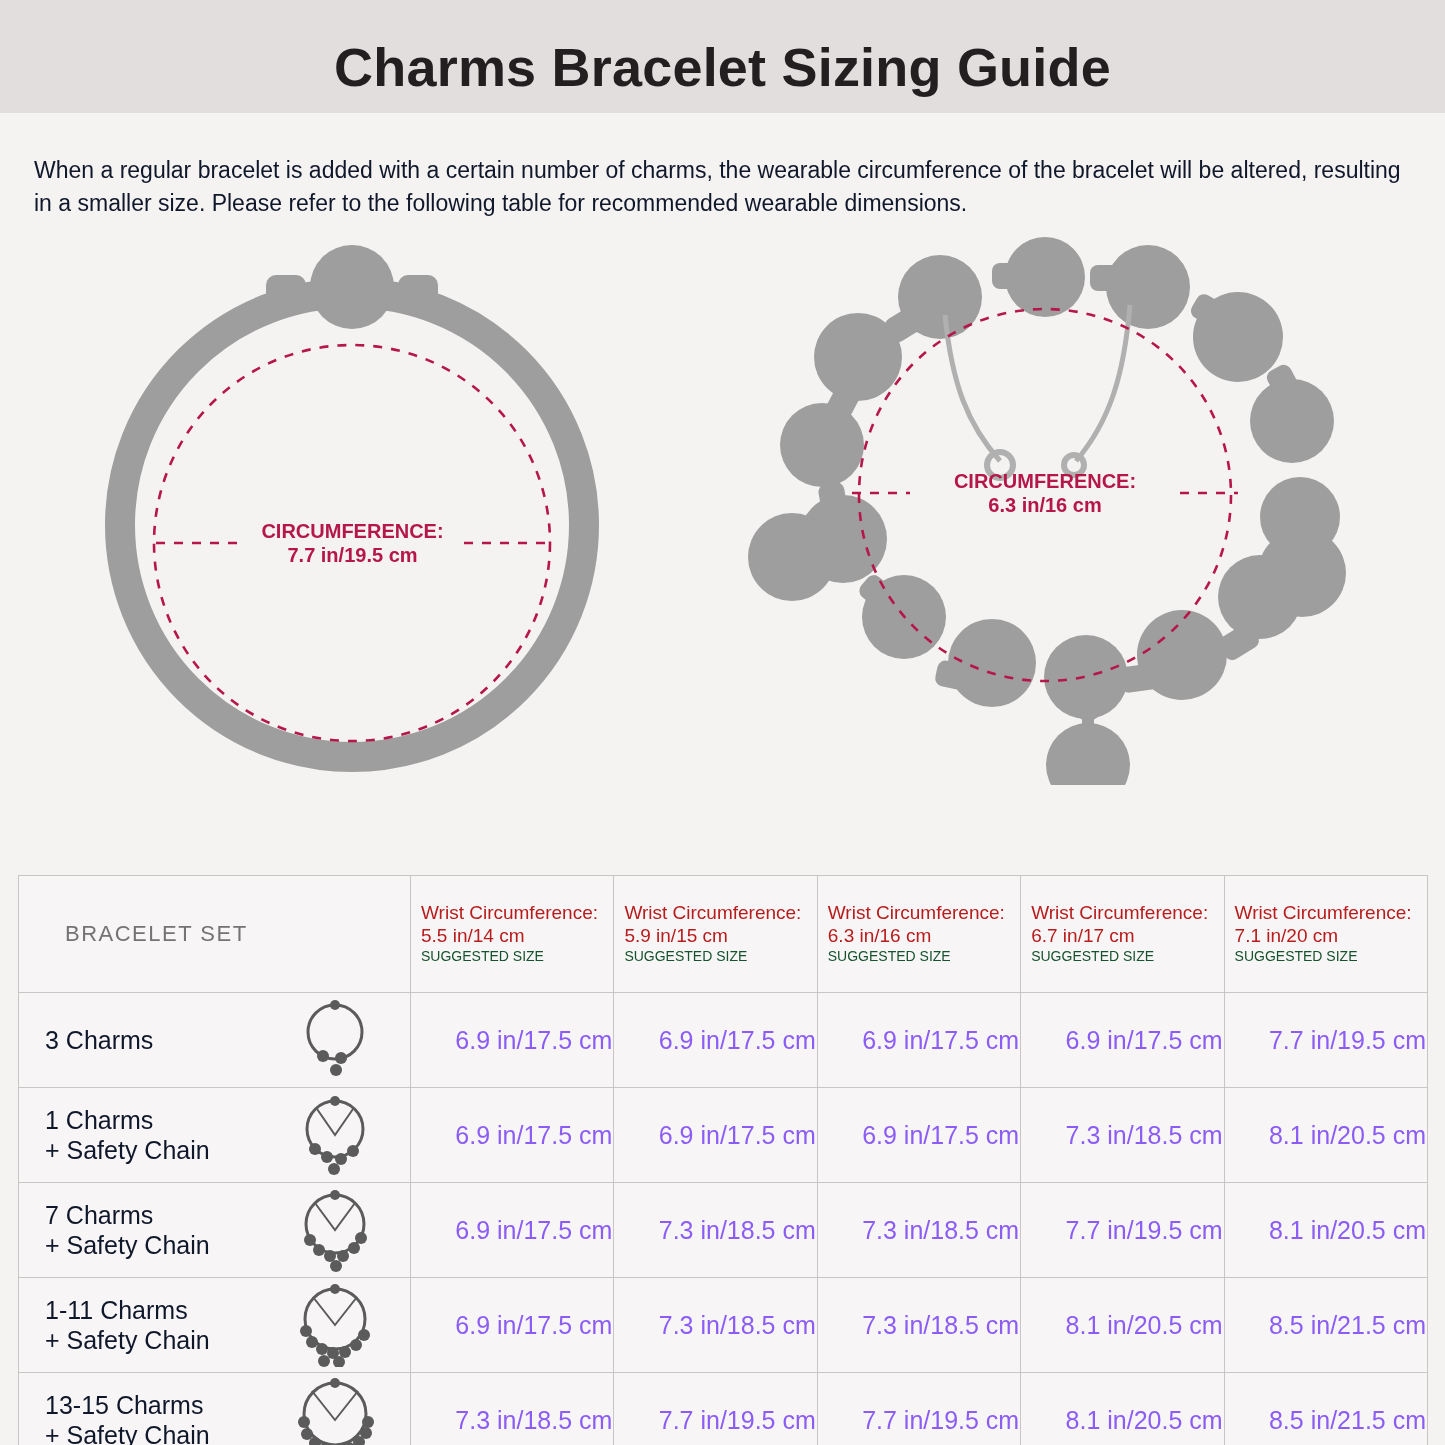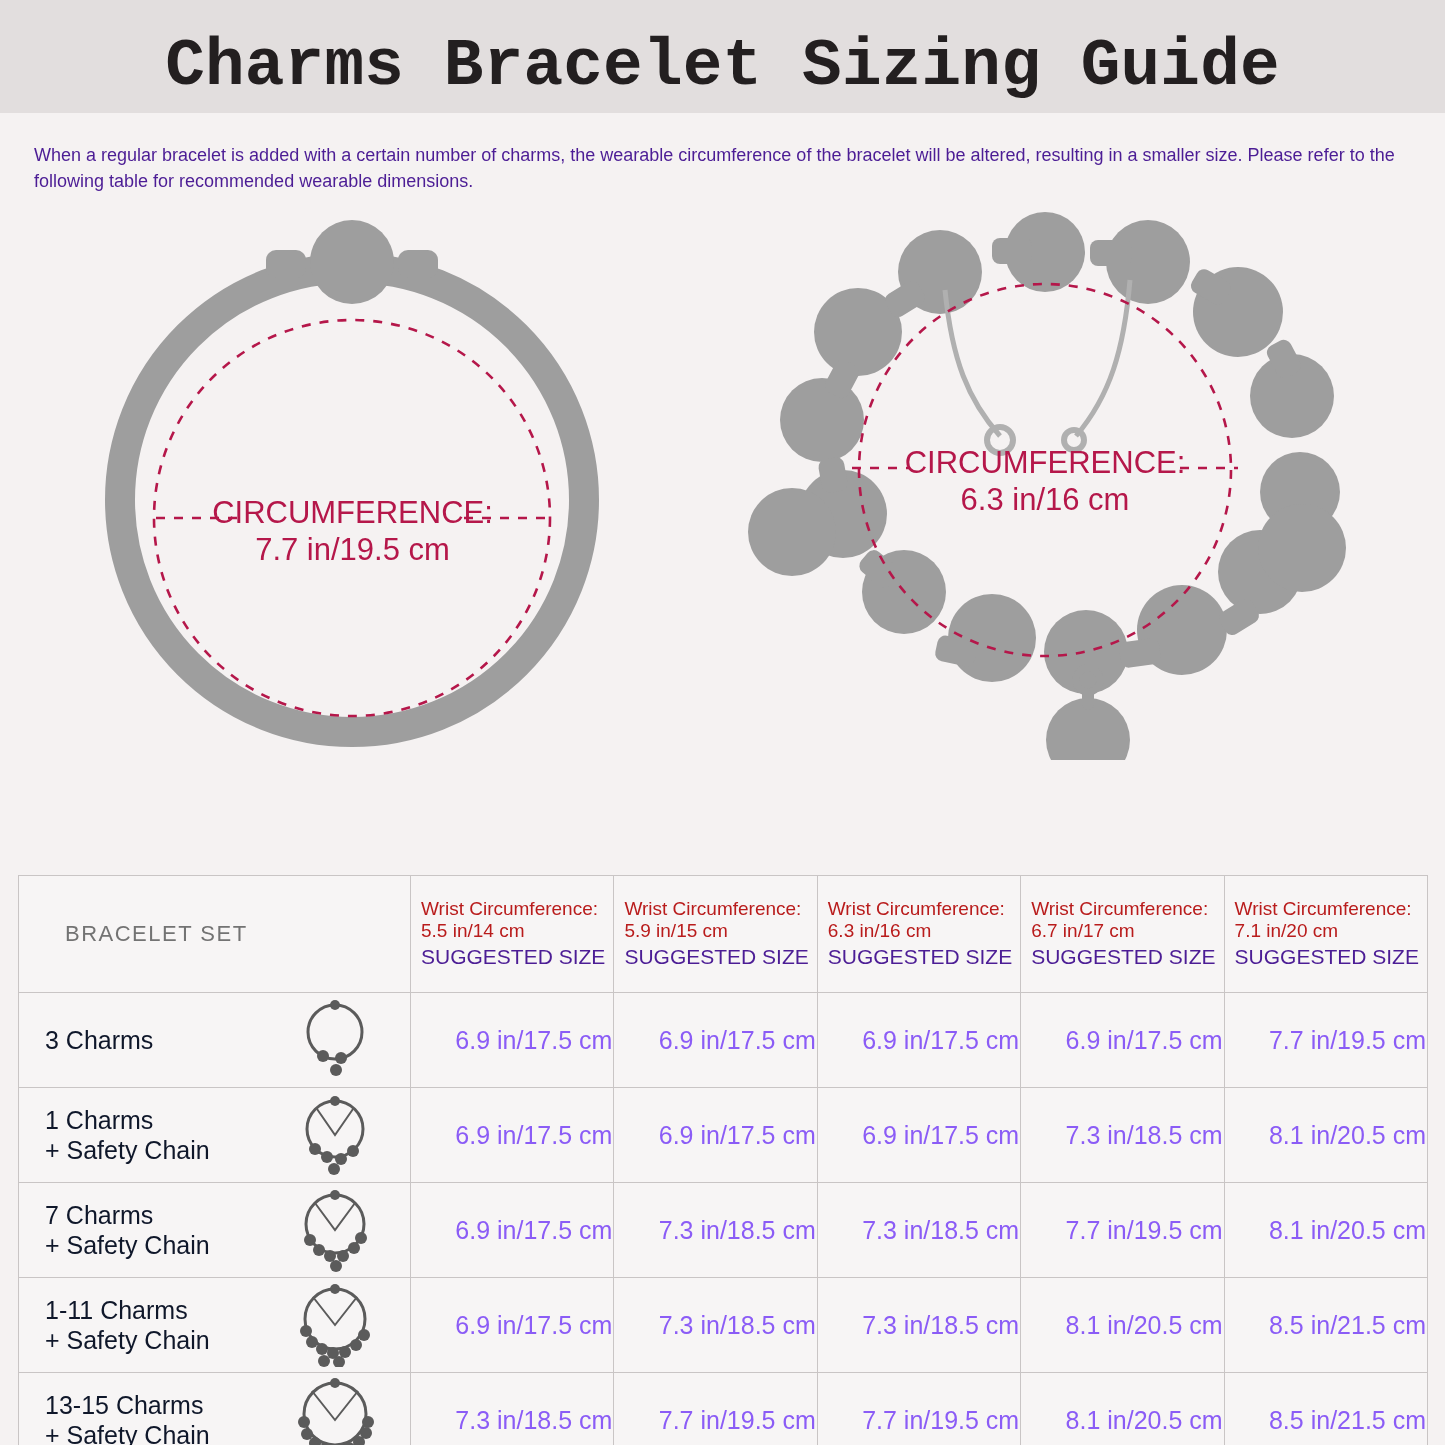--- a/index.html
+++ b/index.html
@@ -22,55 +22,56 @@
   }
   
   .header {
     height: 113px;
     background: #e2dede;
     display: flex;
     align-items: center;
     justify-content: center;
   }
   .header-title {
-    font-family: Liberation Mono, monospace;
+    font-family: Liberation Sans, sans-serif;
     font-weight: bold;
-    font-size: 66px;
+    font-size: 54px;
     letter-spacing: 0.2px;
     color: #231f20;
     margin-top: 20px;
   }
   
   .intro {
-    padding: 30px 34px 0 34px;
-    font-size: 18px;
+    padding: 41px 34px 0 34px;
+    font-size: 23px;
     line-height: 1.42;
-    color: #4c1d95;
+    color: #0f172a;
     max-width: 1400px;
   }
   
   .diagrams {
     position: relative;
     height: 580px;
     margin-top: 6px;
   }
   .diagram {
     position: absolute;
     top: 0;
   }
   .diagram.left { left: 60px; width: 620px; height: 560px; }
   .diagram.right { left: 700px; width: 690px; height: 560px; }
   .diagram svg { display: block; }
   .measure-label {
     position: absolute;
     text-align: center;
     color: #b5174a;
-    font-size: 31px;
+    font-size: 20px;
     line-height: 1.2;
     white-space: nowrap;
+    font-weight: bold;
   }
   .measure-label .l2 { display: block; }
   
   .table-wrap {
     position: absolute;
     left: 18px;
     top: 875px;
     width: 1410px;
   }
   table.sizing {
@@ -100,23 +101,23 @@
     height: 92px;
   }
   th.wrist-head .small {
     display: block;
     font-size: 19px;
     line-height: 1.18;
     color: #b91c1c;
   }
   th.wrist-head .sugg {
     display: block;
-    font-size: 21px;
+    font-size: 14px;
     line-height: 1.25;
-    color: #4c1d95;
+    color: #14532d;
     margin-top: 1px;
   }
   td.set-cell {
     padding: 0 0 0 26px;
     height: 94px;
   }
   .set-cell-inner {
     display: flex;
     align-items: center;
     justify-content: space-between;

